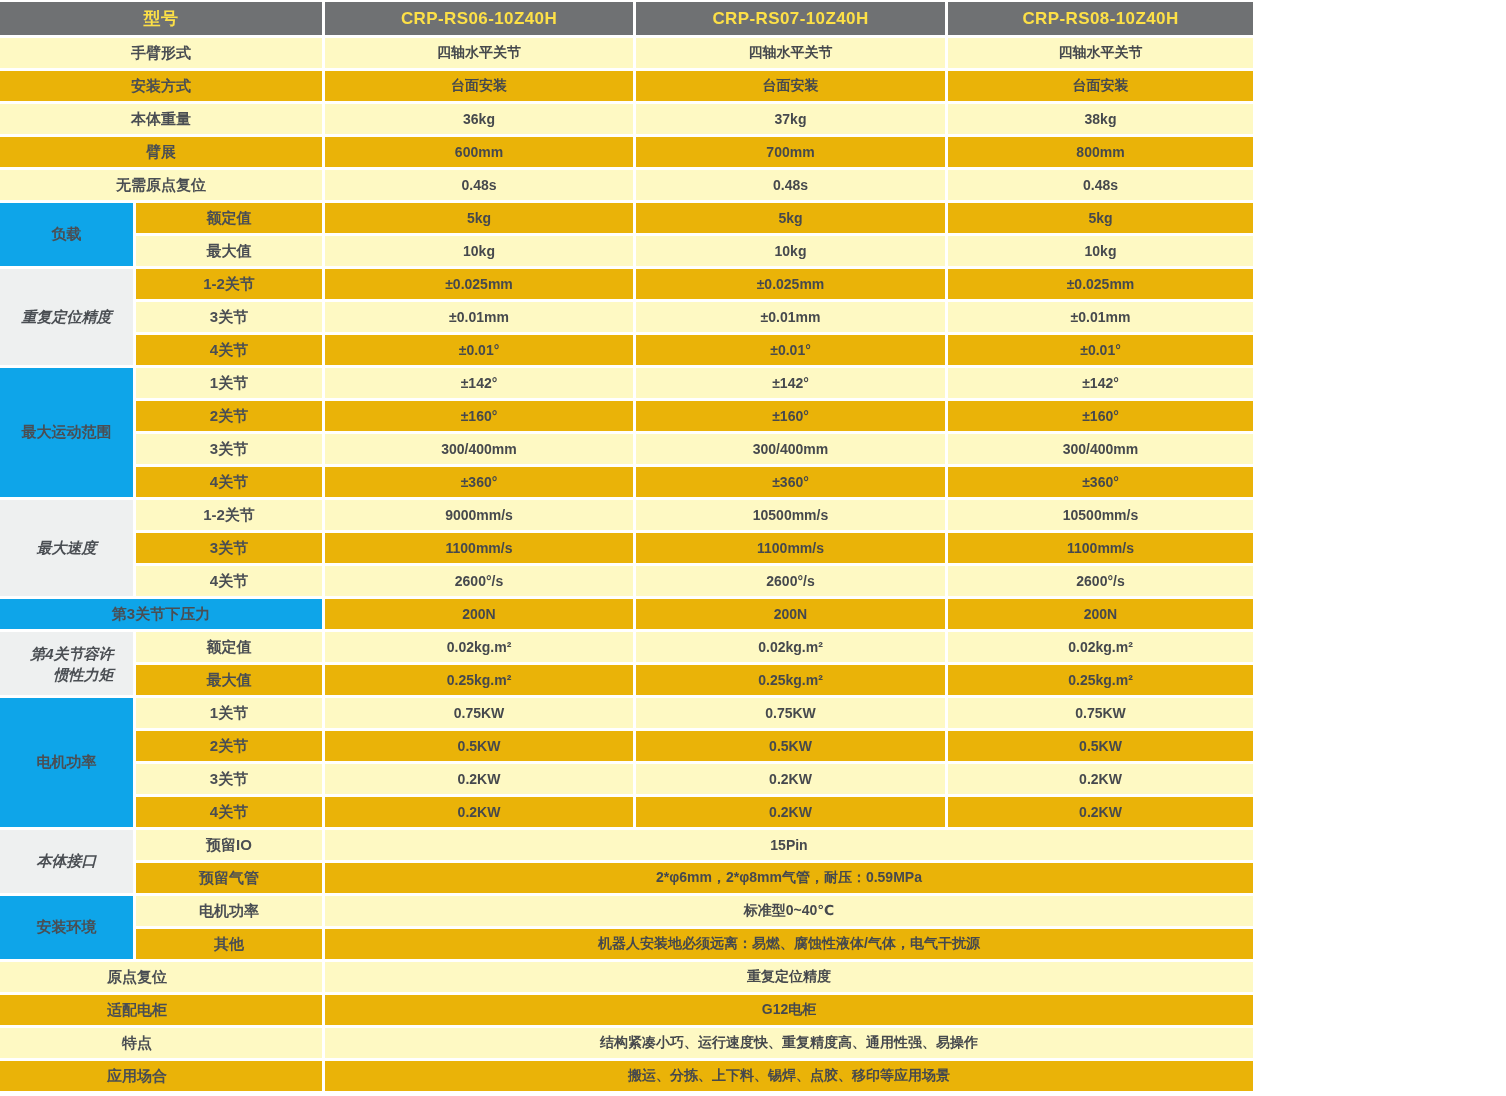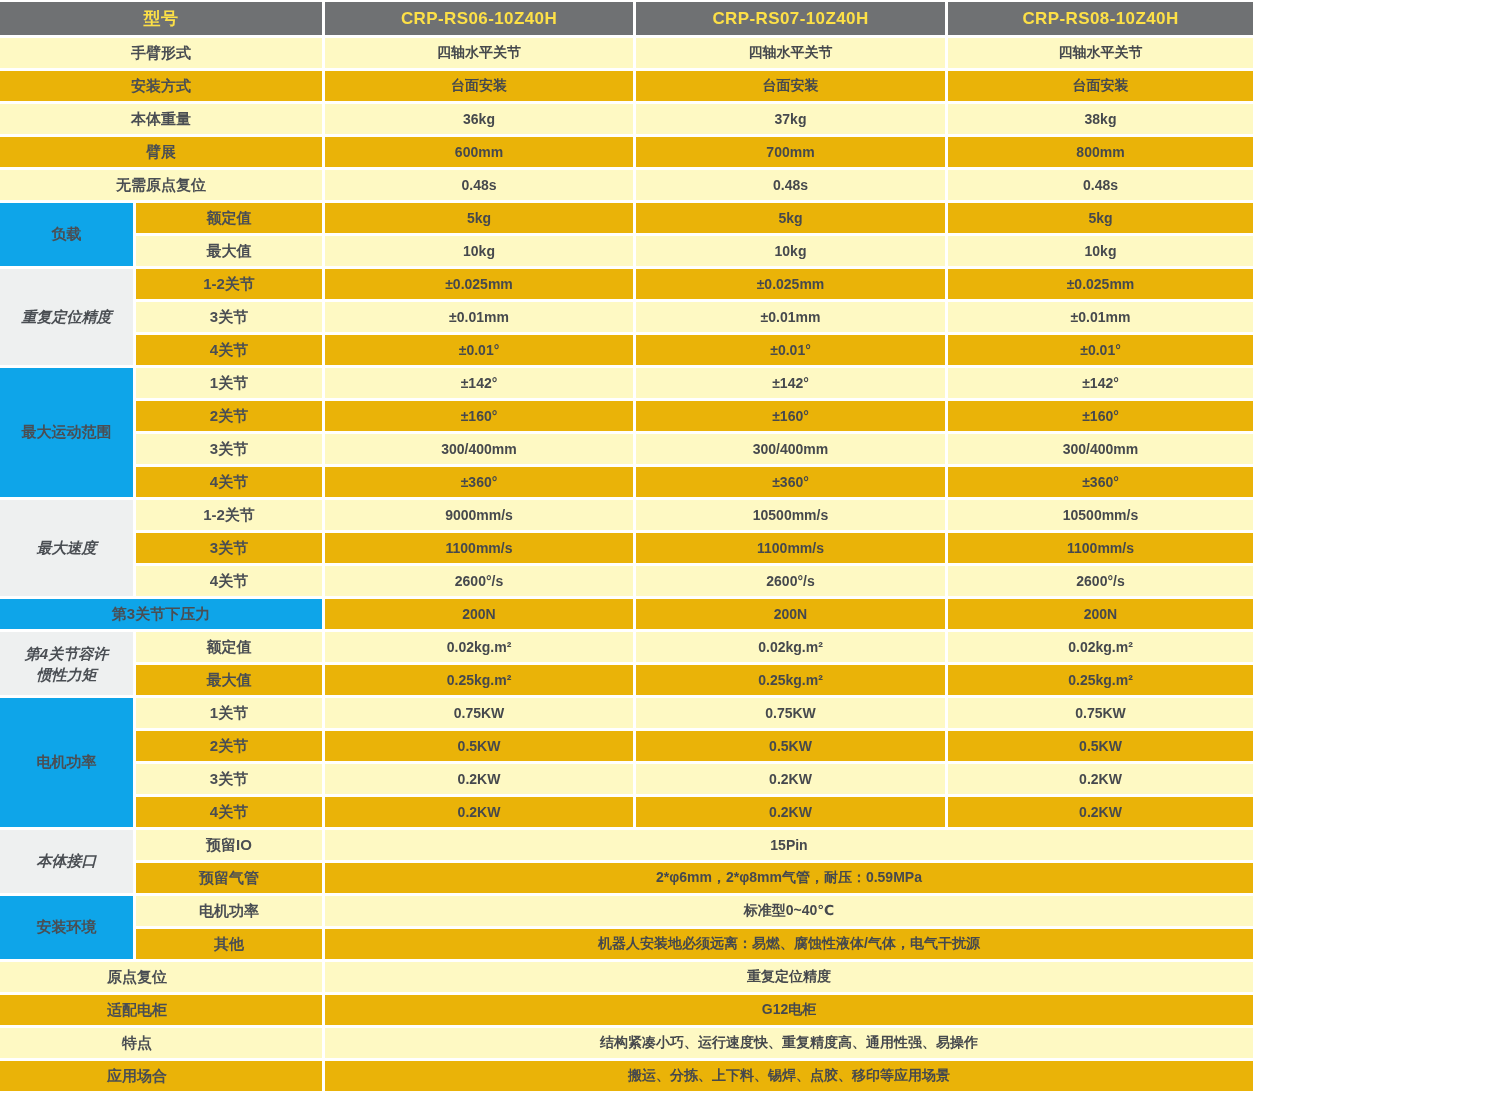--- a/index.html
+++ b/index.html
@@ -18,21 +18,21 @@
   tr.hdr td{
     height:33px;font-size:17px;font-weight:700;color:#fde047;
     background:#6f7173;letter-spacing:0.4px;
   }
   td.lab{font-size:15px;font-weight:700;color:#4a4e53;}
   td.w{background:#fef9c3;}
   td.g{background:#eab308;}
   td.m{background:#0ea5e9;}
   td.l{background:#eef0f0;font-style:italic;}
   td.wrap{white-space:normal;}
-  td.wrap span{display:inline-block;width:94px;line-height:1.4;}
+  td.wrap span{display:inline-block;width:94px;line-height:1.4;text-align:right;}
   td.nudge{padding-right:48px;}
 </style>
 </head>
 <body>
 
 <table class="spec">
   <colgroup>
     <col style="width:133px">
       <col style="width:186px">
     <col style="width:308px">

